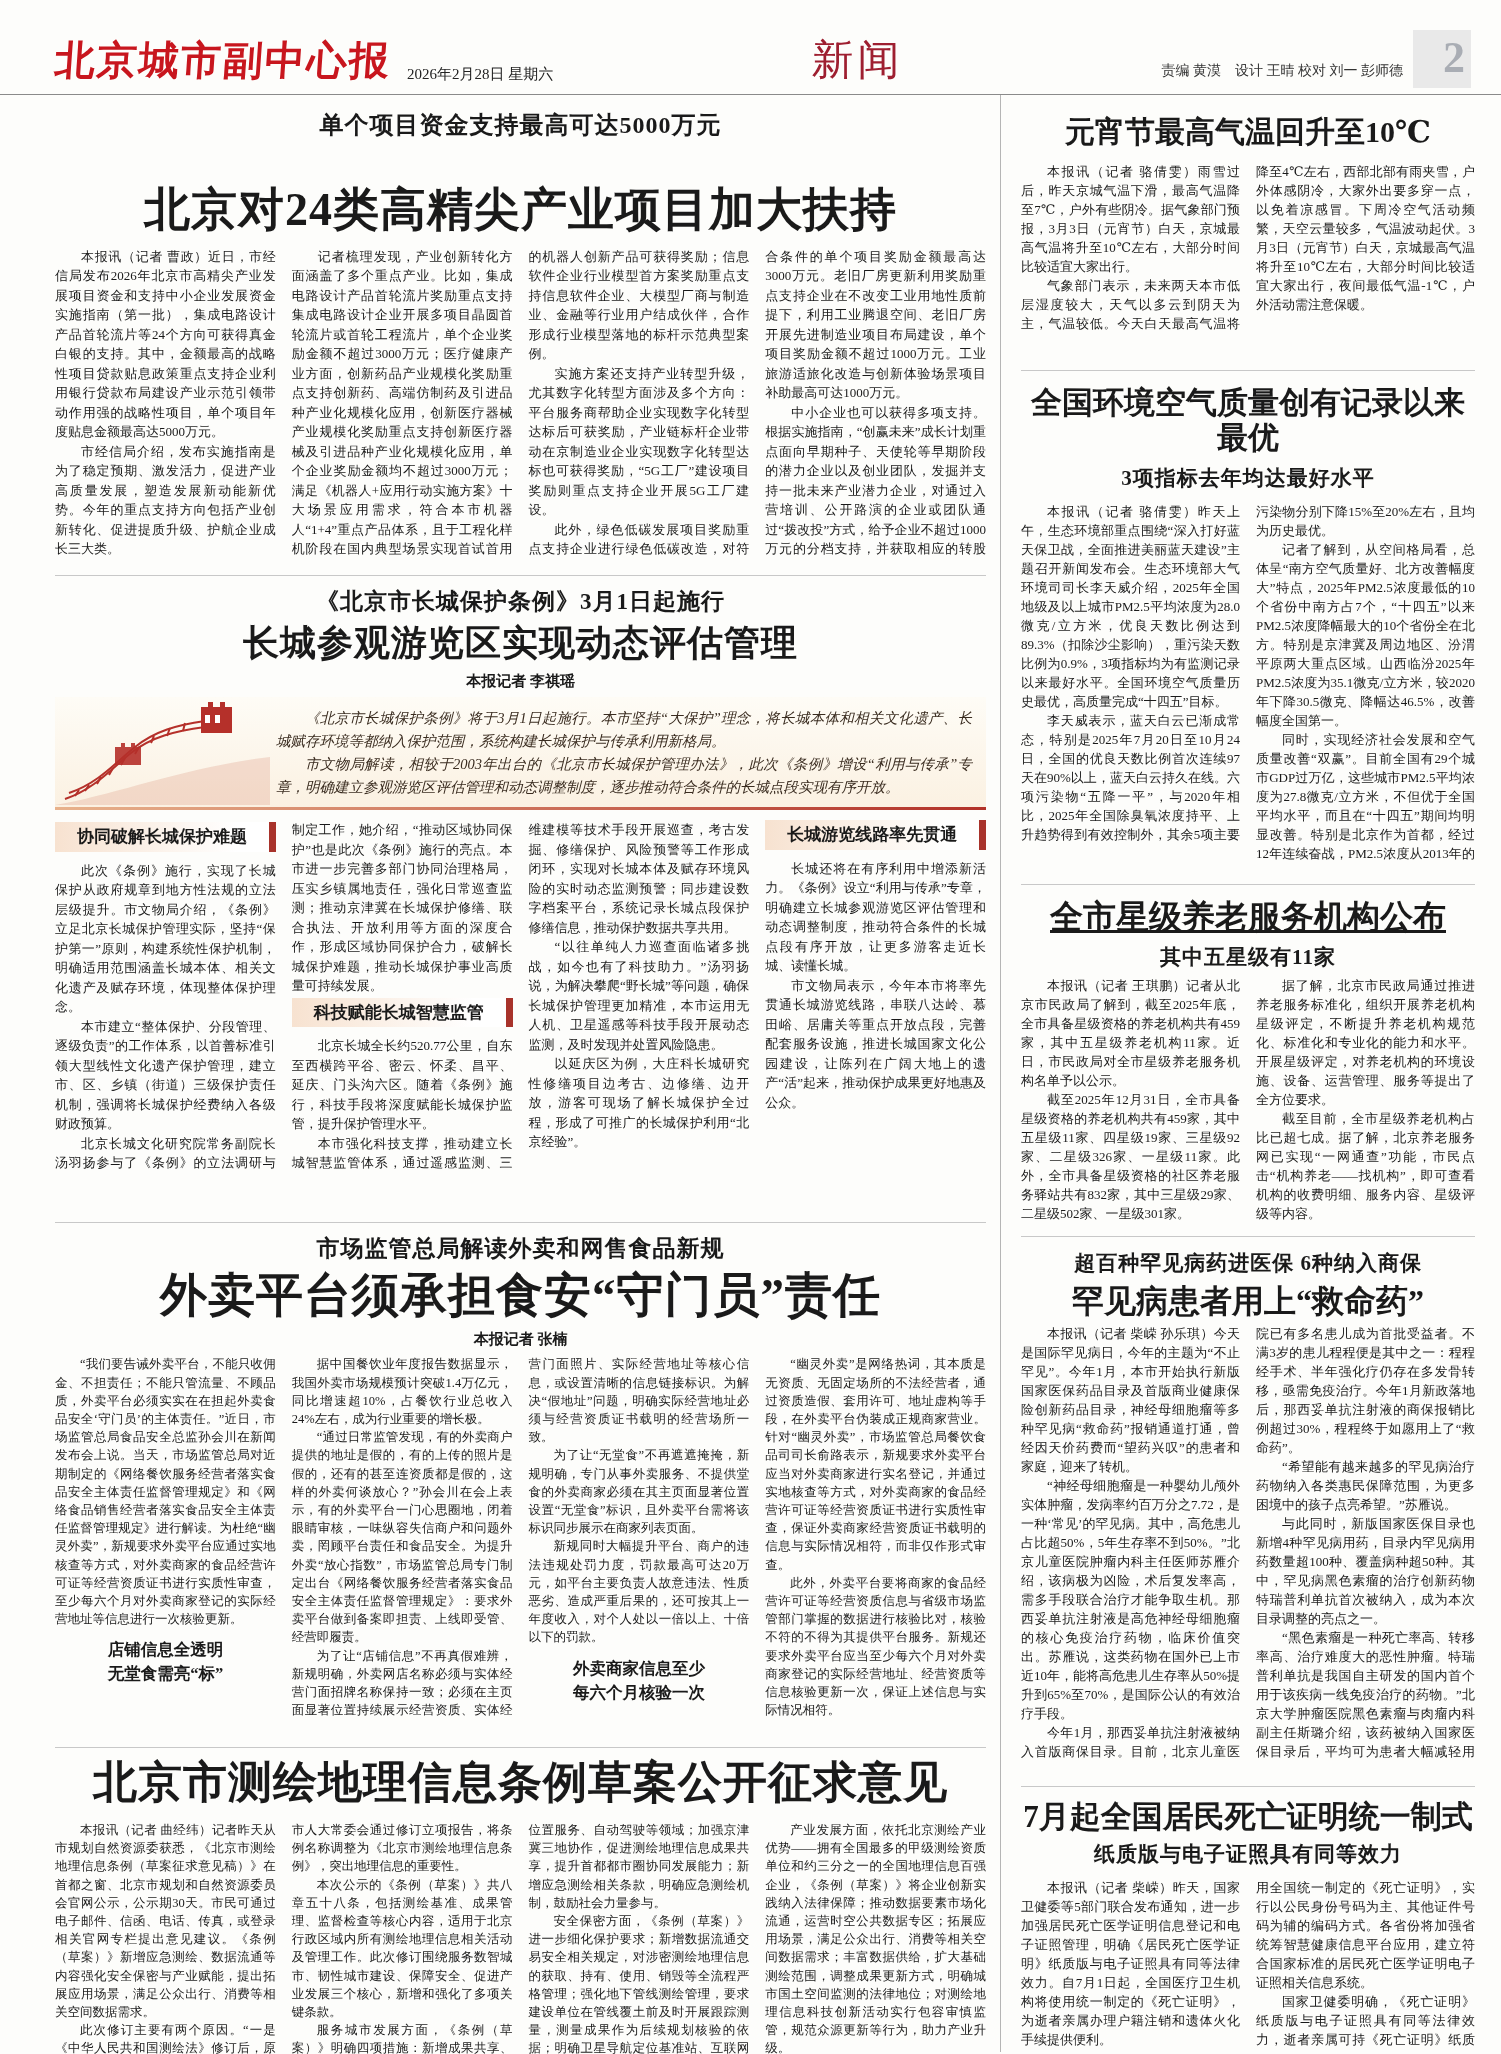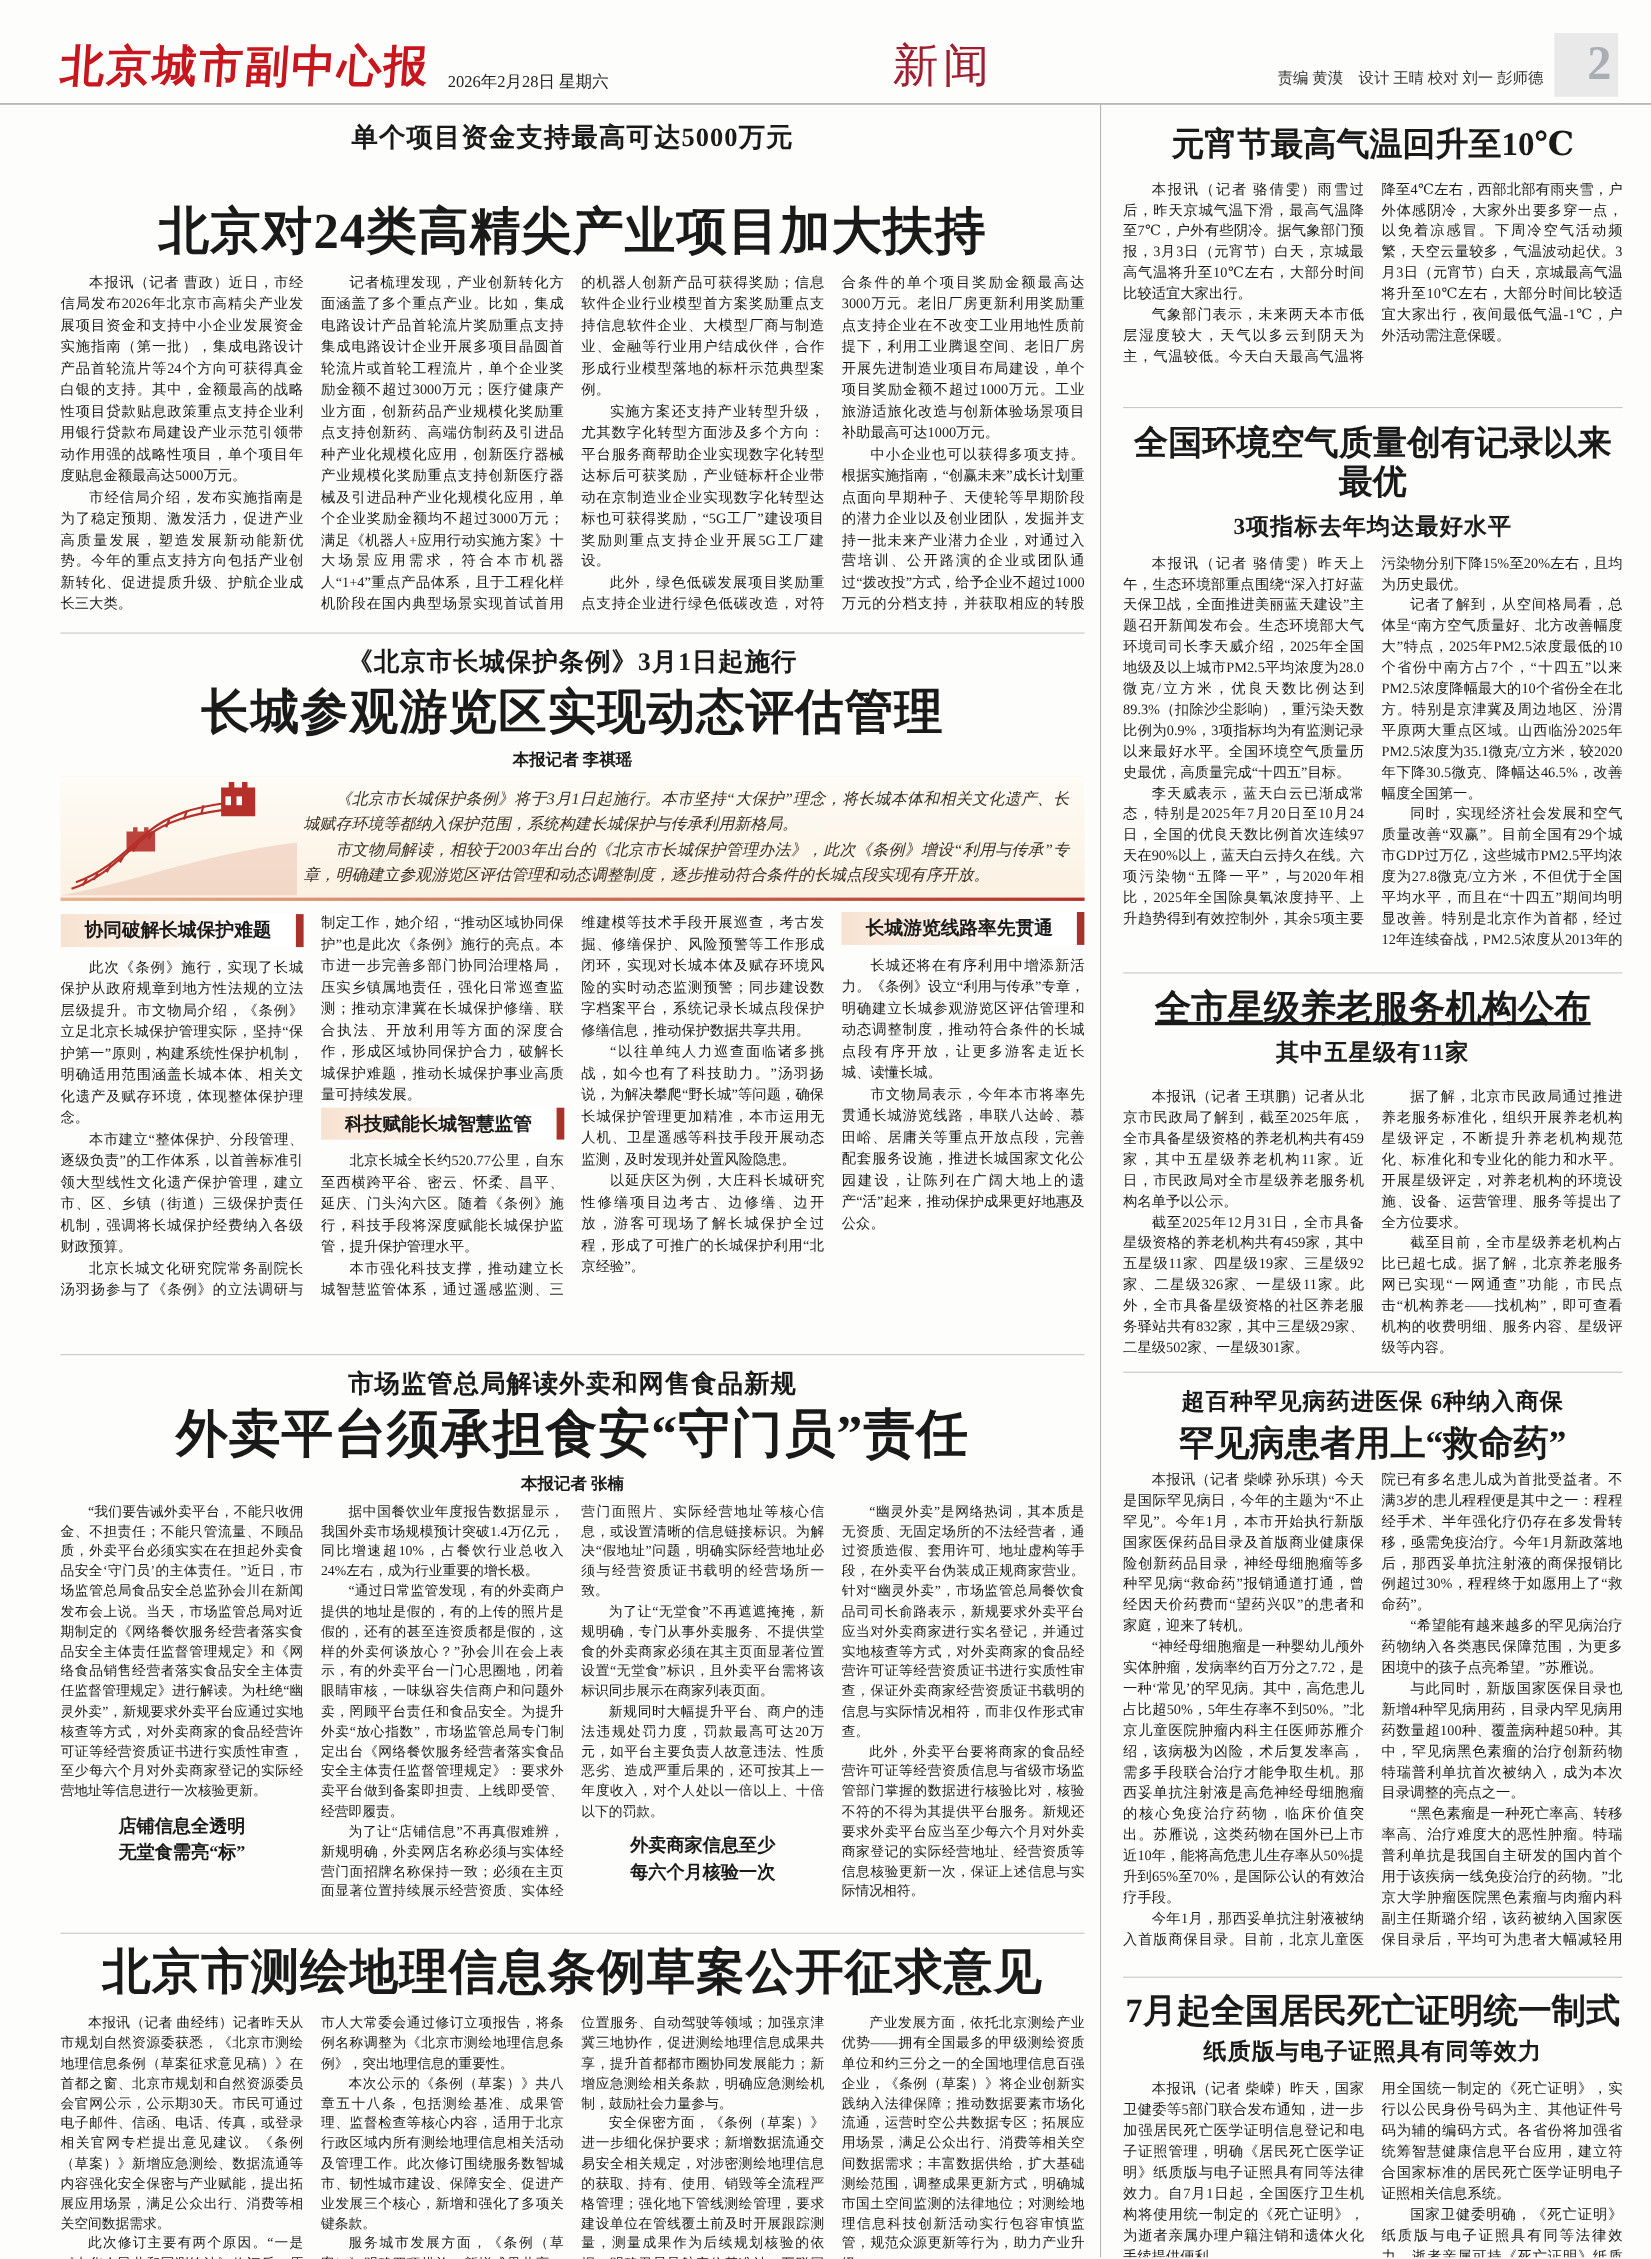--- a/index.html
+++ b/index.html
@@ -30,21 +30,21 @@
   .subhead2 { text-align:center; font-size:21px; font-weight:bold; margin-top:6px; letter-spacing:1px; }
 
   .cols { column-gap:16px; text-align:justify; overflow:hidden; }
   .cols p { text-indent:2em; }
 
   
   .a-hitech .headline { font-size:46px; }
   .a-hitech .cols { column-count:4; font-size:13px; line-height:19.5px; height:318px; margin-top:10px; }
 
   .a-gw .kicker { font-size:23px; }
-  .a-gw .headline { font-size:44px; margin-top:6px;font-family:Liberation Serif, serif; }
+  .a-gw .headline { font-size:36px; margin-top:6px;font-family:Liberation Serif, serif; }
   .gw-introbox { display:flex; margin:4px 0 10px; background:linear-gradient(180deg,#fefcf6 0%,#fbf1e2 100%); border-bottom:3px solid; border-image:linear-gradient(90deg,#e8b28c,#b23128) 1; }
   .gw-art { width:215px; height:108px; flex:none; }
   .gw-intro-text { flex:1; padding:10px 14px 8px 6px; font-size:14.5px; line-height:23px; color:#3a2c20; font-style:italic; text-align:justify; }
   .gw-intro-text p { text-indent:2em; }
   .a-gw .cols { column-count:4; font-size:13px; line-height:19.5px; height:392px; }
   .gw-sub { break-inside:avoid; text-indent:0 !important; text-align:center; font-weight:bold; font-size:17px; font-family:Liberation Serif, serif; background:linear-gradient(90deg,#f7e2d0 0%,#ffffff 85%); border-right:7px solid #a8332b; padding:5px 2px; margin:2px 0 9px; }
 
   .a-wm .kicker { font-size:23px; }
   .a-wm .headline { font-size:47px; margin-top:4px; }
   .a-wm .cols { column-count:4; font-size:12.5px; line-height:18.2px; height:382px; margin-top:4px; }
@@ -57,21 +57,21 @@
   .rail .headline { letter-spacing:0; }
   .r-block { overflow:hidden; }
   .r-cols { column-count:2; column-gap:16px; text-align:justify; font-size:13px; line-height:19px; overflow:hidden; }
   .r-cols p { text-indent:2em; }
   .r-weather .headline { font-size:30px; margin:10px 0 12px; }
   .r-weather .r-cols { height:198px; }
   .r-air .headline { font-size:31px; margin-top:4px; }
   .r-air .subhead2 { margin:8px 0 10px; }
   .r-air .r-cols { height:372px; }
   .r-old .headline { font-size:33px; margin-top:4px;text-decoration:underline; }
-  .r-old .subhead2 { margin:6px 0 16px; }
+  .r-old .subhead2 { margin:6px 0 5px; }
   .r-old .r-cols { height:250px; }
   .r-rare .kicker { font-size:21px; margin-top:2px; }
   .r-rare .headline { font-size:32px; margin:6px 0 4px; }
   .r-rare .r-cols { height:452px; }
   .r-death .headline { font-size:31px; margin-top:2px; }
   .r-death .subhead2 { margin:6px 0 10px; }
   .r-death .r-cols { height:292px; }
 </style>
 </head>
 <body>

